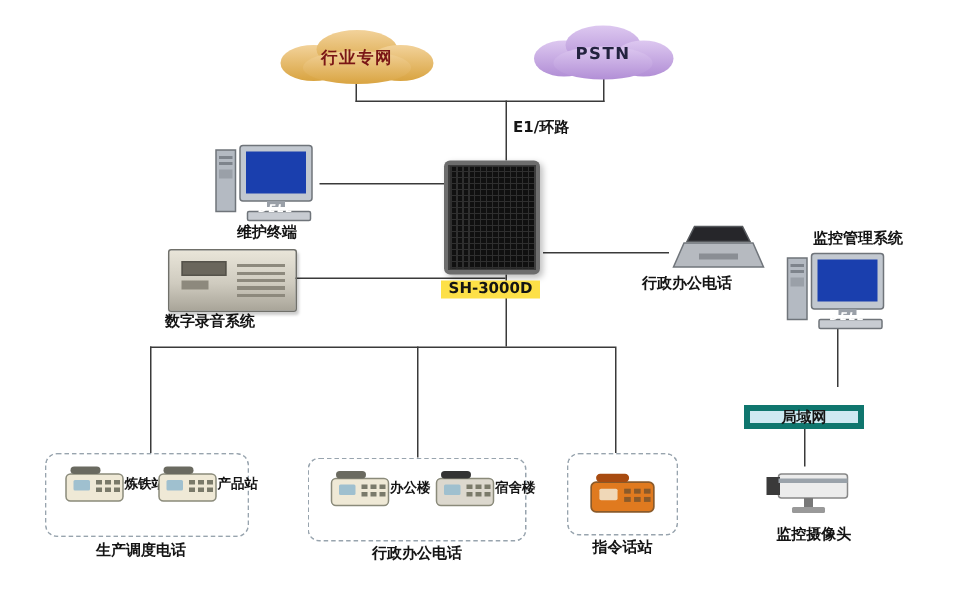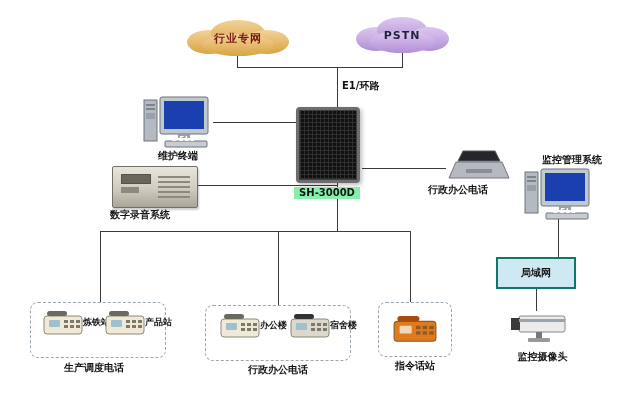--- a/index.html
+++ b/index.html
@@ -3,43 +3,43 @@
 <meta charset="utf-8">
 <style>
   html,body{margin:0;padding:0;background:#fff;}
   .canvas{
     position:relative;width:640px;height:401px;background:#ffffff;overflow:hidden;
     font-family:"DejaVu Sans","Liberation Sans",sans-serif;color:#141414;
   }
   .line{position:absolute;background:var(--line,#3a3a3a);}
   .lbl{position:absolute;font-size:10px;font-weight:bold;color:#141414;white-space:nowrap;line-height:12px;}
   .lbl.center{text-align:center;}
-  .lbl.onwhite{background:#86efac;padding:0 1px;}
+  .lbl.onwhite{background:#fde047;padding:0 1px;}
   .cloud{position:absolute;text-decoration:underline;}
   .cloud svg{position:absolute;left:0;top:0;}
   .cloud-label{position:absolute;left:0;top:0;right:0;bottom:0;display:flex;align-items:center;justify-content:center;
     font-weight:bold;font-size:11px;letter-spacing:1px;}
   .server{position:absolute;left:296px;top:107px;width:64px;height:76px;background:#6d6d6d;border-radius:4px;
     padding:3px;box-sizing:border-box;box-shadow:2px 2px 4px rgba(0,0,0,0.25);}
   .server-inner{width:100%;height:100%;box-sizing:border-box;border:1px solid #3d3d3d;background-color:#101010;
     background-image:repeating-linear-gradient(0deg,#2f2f2f 0 1px,transparent 1px 4px),
                      repeating-linear-gradient(90deg,#2f2f2f 0 1px,transparent 1px 4px);}
   .computer{position:absolute;width:70px;height:52px;}
   .computer svg{display:block;}
   .screen-text{position:absolute;left:21px;top:13px;width:40px;text-align:center;color:#ffffff;
     font-size:7px;font-weight:bold;font-style:italic;letter-spacing:1px;margin-top:26px;}
   .recorder{position:absolute;left:112px;top:166px;width:84px;height:40px;border:1px solid #70706a;border-radius:2px;
     background:linear-gradient(180deg,#e9e5d9 0%,#cfcbbf 55%,#a9a599 100%);box-shadow:1px 2px 2px rgba(0,0,0,0.2);}
   .recorder .bay{position:absolute;left:8px;top:7px;width:28px;height:8px;background:#6a665c;border:1px solid #55524a;}
   .recorder .bay2{position:absolute;left:8px;top:20px;width:18px;height:6px;background:#8d897d;}
   .recorder .vent{position:absolute;right:7px;top:7px;width:32px;height:24px;
     background:repeating-linear-gradient(0deg,#8d897d 0 2px,transparent 2px 5px);}
   .console{position:absolute;left:446px;top:148px;width:66px;height:34px;}
-  .lan{position:absolute;left:496px;top:257px;width:80px;height:32px;background:var(--lan-bg,#cfe9f2);
-    border:2px solid #0f766e;box-sizing:border-box;display:flex;align-items:center;justify-content:center;
+  .lan{position:absolute;left:496px;top:270px;width:80px;height:16px;background:var(--lan-bg,#cfe9f2);
+    border:4px solid #0f766e;box-sizing:border-box;display:flex;align-items:center;justify-content:center;
     font-size:10px;font-weight:bold;}
   .group-box{position:absolute;border:1px dashed #98a4ae;border-radius:8px;box-sizing:border-box;}
   .pcell{position:absolute;display:flex;flex-direction:row;align-items:center;}
   .pcell svg{display:block;}
   .plabel{font-size:9px;font-weight:bold;text-align:center;margin-top:1px;color:#141414;white-space:nowrap;}
   .camera{position:absolute;left:505px;top:310px;width:72px;height:38px;}
 </style>
 </head>
 <body>
 

